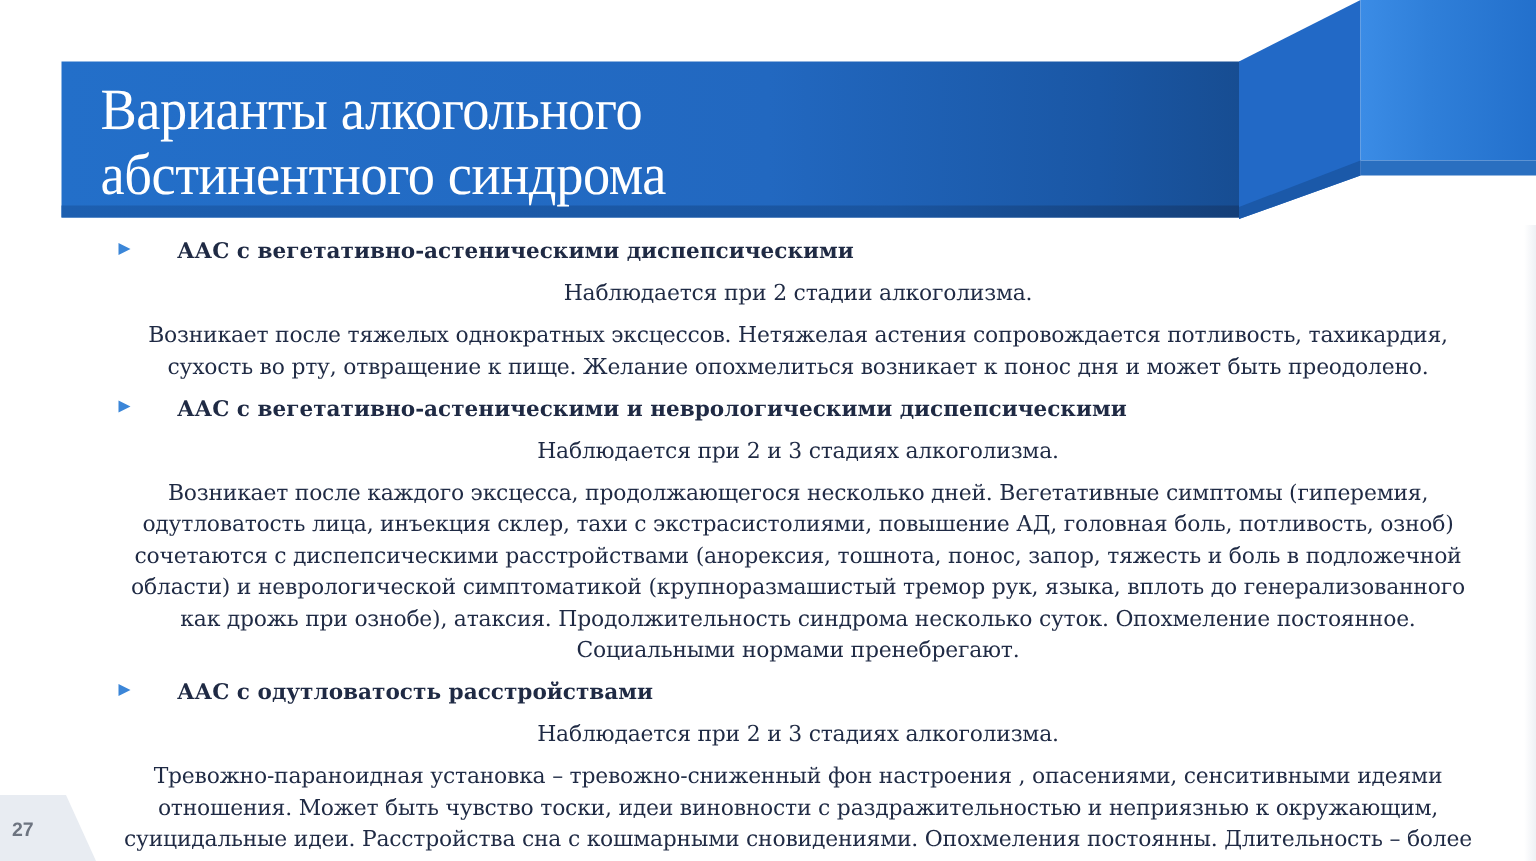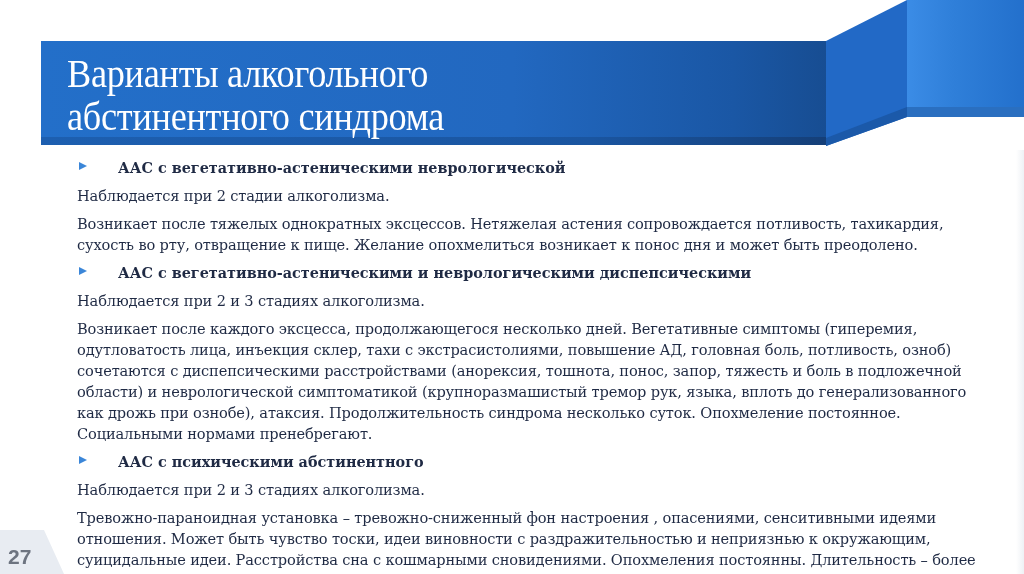--- a/index.html
+++ b/index.html
@@ -40,32 +40,32 @@
   }
   .heading {
     position: relative; padding-left: 41px; font-weight: bold; margin: 0 0 6px 0;
     height: 22px; line-height: 22px; font-size: 14.4px;
   }
   .bullet {
     position: absolute; left: 2px; top: 5px; width: 0; height: 0;
     border-top: 4.5px solid transparent; border-bottom: 4.5px solid transparent;
     border-left: 8px solid #3b86d8;
   }
-  .para { margin: 0 0 7px 0; letter-spacing: -0.15px; }
+  .para { margin: 0 0 7px 0; letter-spacing: -0.15px; text-align: center; }
   .page-tab {
     position: absolute; left: 0; top: 530px; width: 44px; height: 44px;
     background: #e8ecf2;
   }
   .page-tab-slant {
     position: absolute; left: 44px; top: 530px; width: 0; height: 0;
     border-bottom: 44px solid #e8ecf2; border-right: 20px solid transparent;
   }
   .page-num {
     position: absolute; left: 8px; top: 545px; width: 30px;
-    font-family: "Liberation Sans", "DejaVu Sans", sans-serif; font-size: 21px;
+    font-family: "Liberation Sans", "DejaVu Sans", sans-serif; font-size: 13px;
     color: #6d7480; font-weight: bold;
   }
   .right-shade {
     position: absolute; right: 0; top: 150px; width: 8px; height: 424px;
     background: linear-gradient(to right, rgba(240,243,247,0) 0%, #eef1f5 100%);
   }
 </style>
 </head>
 <body>
 
@@ -80,39 +80,39 @@
 
 <div class="title">
   <div>Варианты алкогольного</div>
   <div>абстинентного синдрома</div>
 </div>
 
 <div class="content">
   <div class="section">
     <div class="heading">
       <span class="bullet"></span>
-      <span>ААС с вегетативно-астеническими неврологической</span>
+      <span>ААС с вегетативно-астеническими диспепсическими</span>
     </div>
     <p class="para">Наблюдается при 2 стадии алкоголизма.</p>
     <p class="para">Возникает после тяжелых однократных эксцессов. Нетяжелая астения сопровождается потливость, тахикардия, сухость во рту, отвращение к пище. Желание опохмелиться возникает к понос дня и может быть преодолено.</p>
   </div>
 
   <div class="section">
     <div class="heading">
       <span class="bullet"></span>
       <span>ААС с вегетативно-астеническими и неврологическими диспепсическими</span>
     </div>
     <p class="para">Наблюдается при 2 и 3 стадиях алкоголизма.</p>
     <p class="para">Возникает после каждого эксцесса, продолжающегося несколько дней. Вегетативные симптомы (гиперемия, одутловатость лица, инъекция склер, тахи с экстрасистолиями, повышение АД, головная боль, потливость, озноб) сочетаются с диспепсическими расстройствами (анорексия, тошнота, понос, запор, тяжесть и боль в подложечной области) и неврологической симптоматикой (крупноразмашистый тремор рук, языка, вплоть до генерализованного как дрожь при ознобе), атаксия. Продолжительность синдрома несколько суток. Опохмеление постоянное. Социальными нормами пренебрегают.</p>
   </div>
 
   <div class="section">
     <div class="heading">
       <span class="bullet"></span>
-      <span>ААС с психическими абстинентного</span>
+      <span>ААС с одутловатость расстройствами</span>
     </div>
     <p class="para">Наблюдается при 2 и 3 стадиях алкоголизма.</p>
     <p class="para">Тревожно-параноидная установка – тревожно-сниженный фон настроения , опасениями, сенситивными идеями отношения. Может быть чувство тоски, идеи виновности с раздражительностью и неприязнью к окружающим, суицидальные идеи. Расстройства сна с кошмарными сновидениями. Опохмеления постоянны. Длительность – более</p>
   </div>
 </div>
 
 <div class="right-shade"></div>
 <div class="page-tab"></div>
 <div class="page-tab-slant"></div>
 <div class="page-num">27</div>

